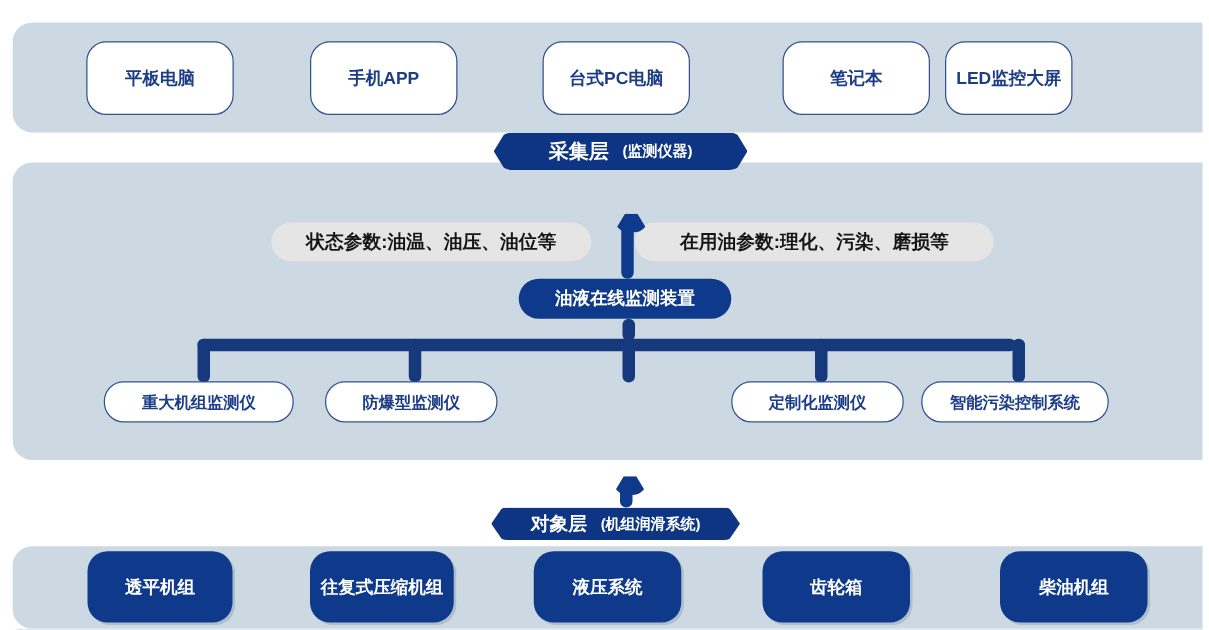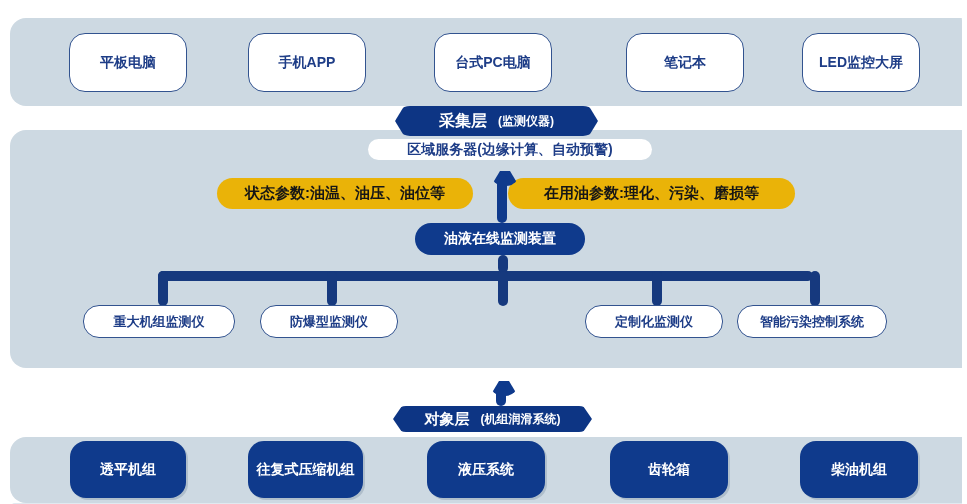--- a/index.html
+++ b/index.html
@@ -38,21 +38,21 @@
   .hex-title{ font-size:16px; font-weight:bold; }
   .hex-sub{ font-size:12px; font-weight:bold; }
 
   .serverbox{
     position:absolute; left:358px; top:129px; width:284px; height:21px;
     background:#ffffff; color:#1e3d87; font-size:14px; font-weight:bold;
     display:flex; align-items:center; justify-content:center; white-space:nowrap;
   }
 
   .paramlabel{
-    position:absolute; top:168px; height:31px; background:#eab308; color:#161616;
+    position:absolute; top:168px; height:31px; background:#e5e5e5; color:#161616;
     font-size:15px; font-weight:bold; display:flex; align-items:center; justify-content:center;
     white-space:nowrap;
   }
   .param-left{ left:207px; width:256px; }
   .param-right{ left:498px; width:287px; }
 
   .line{ position:absolute; background:#16397e; }
   .arrow-shaft{ position:absolute; width:5px; background:#0f3a8c; }
   .arrow-head{
     position:absolute; width:0; height:0;
@@ -67,28 +67,27 @@
 
   <div class="band band-top"></div>
   <div class="band band-mid"></div>
   <div class="band band-bottom"></div>
   <div class="band band-strip"></div>
 
   <div class="whitebox terminal" style="left:59px;width:118px">平板电脑</div>
   <div class="whitebox terminal" style="left:238px;width:118px">手机APP</div>
   <div class="whitebox terminal" style="left:424px;width:118px">台式PC电脑</div>
   <div class="whitebox terminal" style="left:616px;width:118px">笔记本</div>
-  <div class="whitebox terminal" style="left:792px;width:118px">LED监控大屏</div>
+  <div class="whitebox terminal" style="left:746px;width:102px">LED监控大屏</div>
 
   <div class="hexagon hex-collection">
     <span class="hex-title">采集层</span>
     <span class="hex-sub">(监测仪器)</span>
   </div>
 
-  <div class="serverbox">区域服务器(边缘计算、自动预警)</div>
 
   <div class="paramlabel param-left">状态参数:油温、油压、油位等</div>
   <div class="paramlabel param-right">在用油参数:理化、污染、磨损等</div>
 
   <div class="arrow-head" style="left:481px;top:151px"></div>
   <div class="arrow-shaft" style="left:487px;top:164px;height:49px"></div>
 
   <div class="darkbox device">油液在线监测装置</div>
 
   <div class="line" style="left:488px;top:245px;width:3px;height:18px"></div>

